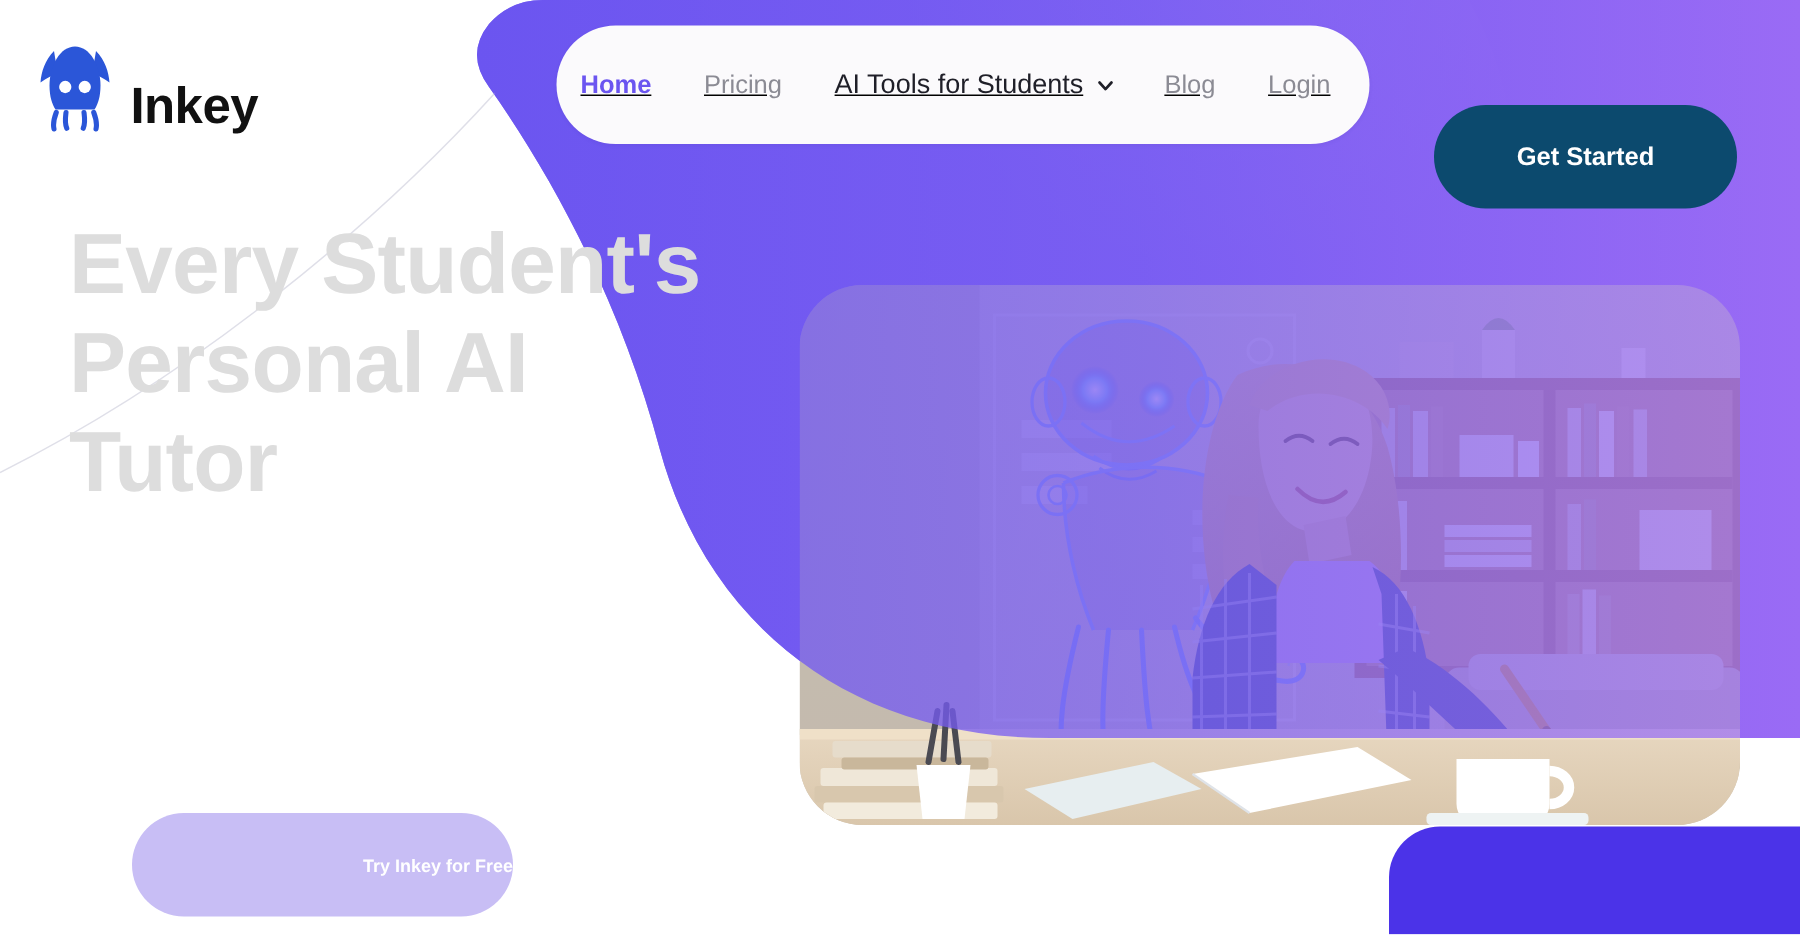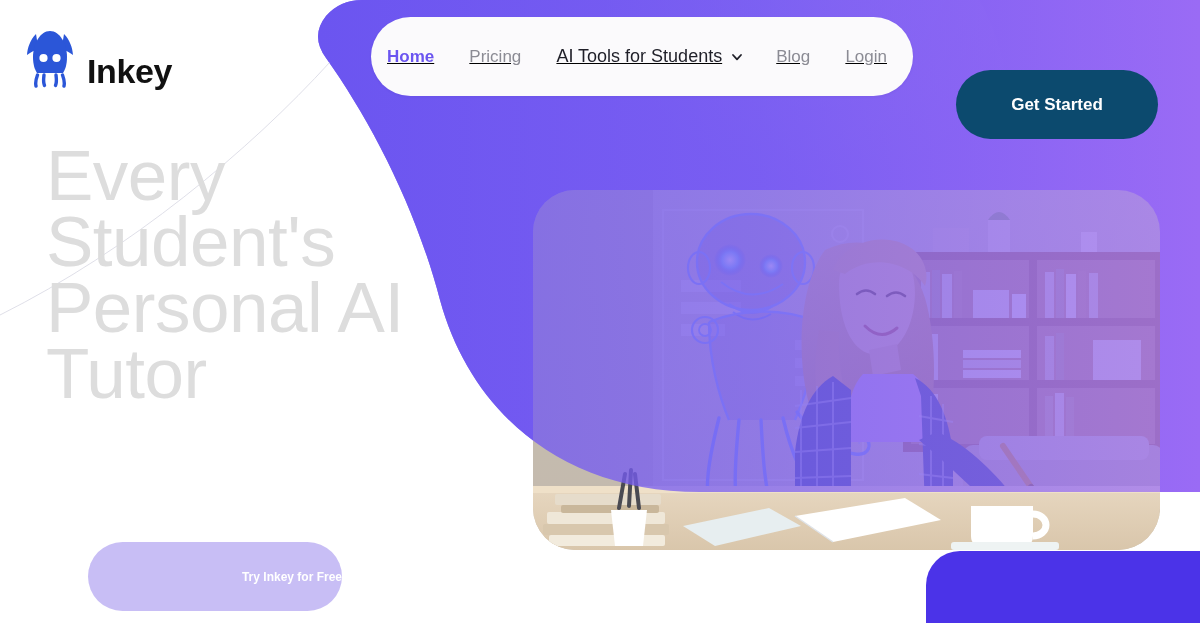--- a/index.html
+++ b/index.html
@@ -100,23 +100,23 @@
     cursor:pointer;
     z-index:26;
     margin-top:48px;
   }
 
   
   .headline {
     position:absolute;
     left:46px; top:143px;
     width:430px;
-    font-size:71px;
+    font-size:57px;
     line-height:66px;
-    font-weight:normal;
+    font-weight:bold;
     color:#dddddd;
     letter-spacing:-0.5px;
     z-index:20;
   }
   .subcopy {
     position:absolute;
     left:46px; top:411px;
     width:460px;
     font-size:17px;
     line-height:27px;

